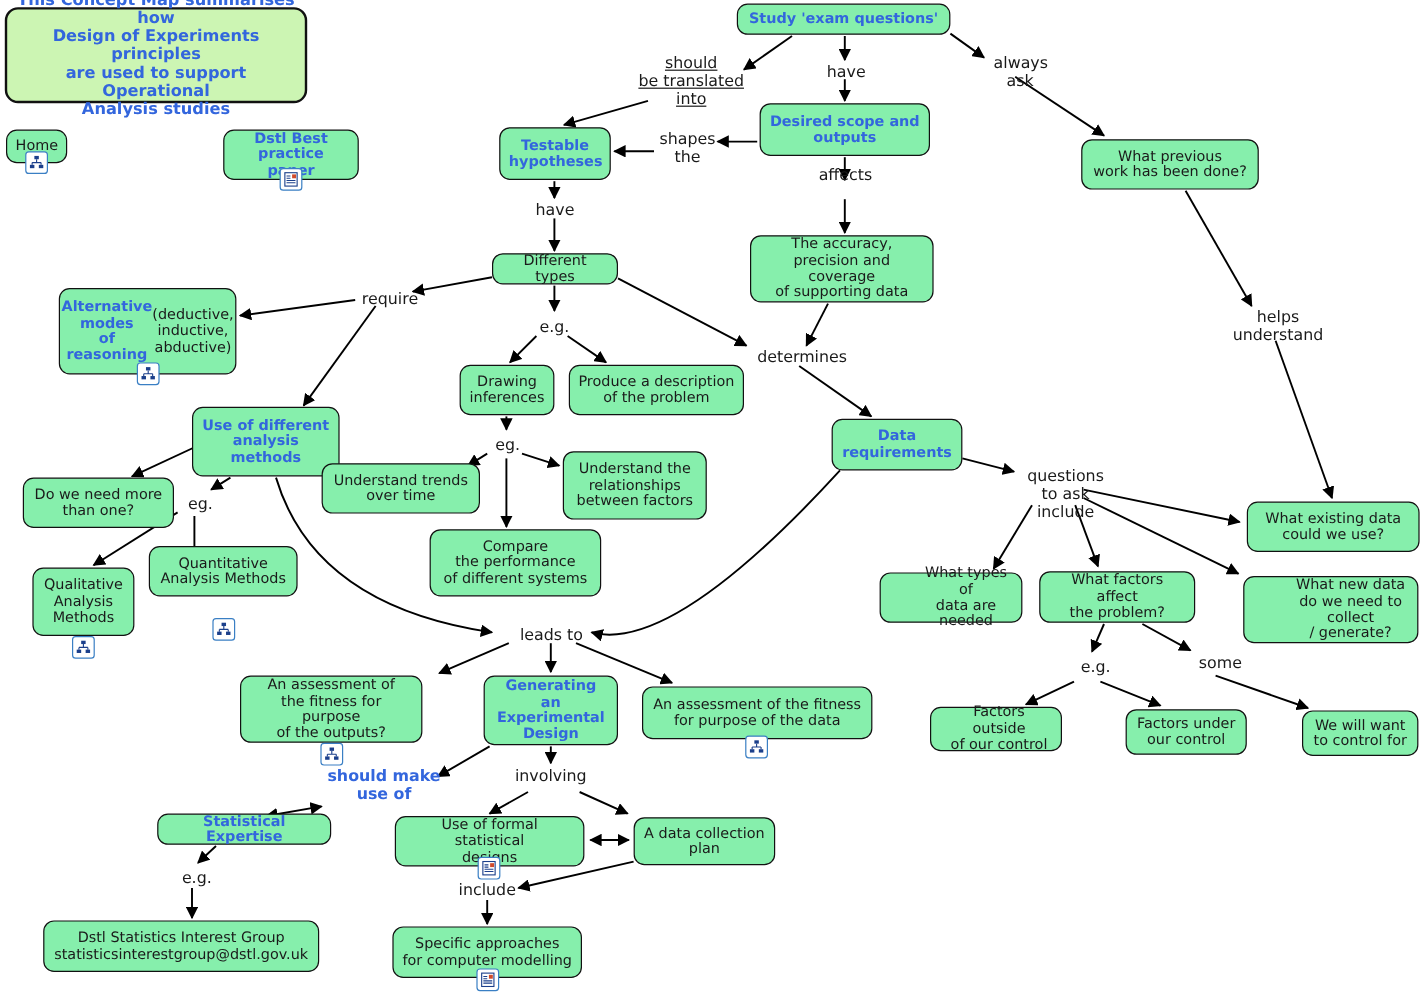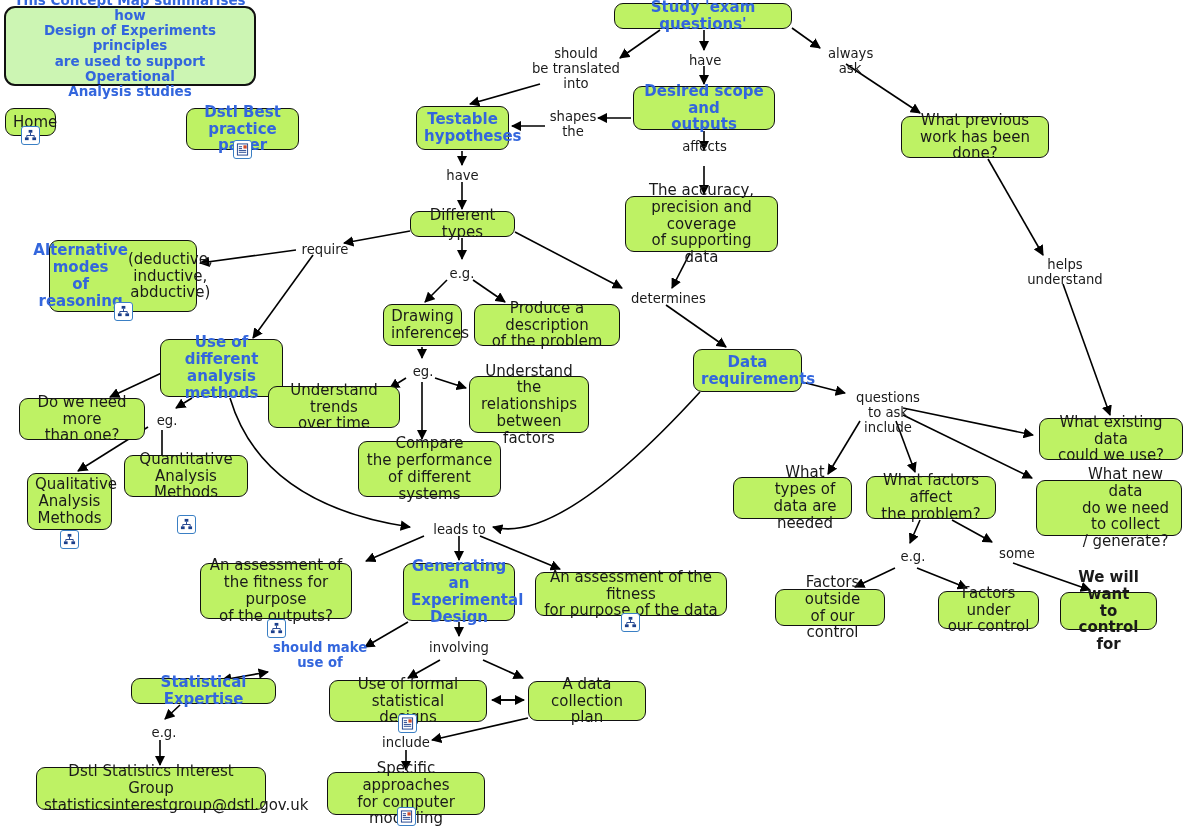--- a/index.html
+++ b/index.html
@@ -3,24 +3,24 @@
 <meta charset="utf-8">
 <style>
   html,body{margin:0;padding:0;background:#ffffff;}
   body{width:1183px;height:830px;position:relative;overflow:hidden;
        font-family:"DejaVu Sans","Liberation Sans",sans-serif;}
   #canvas{position:absolute;left:0;top:0;width:1183px;height:830px;}
   svg.links{position:absolute;left:0;top:0;width:1183px;height:830px;pointer-events:none;}
 
   .node{position:absolute;box-sizing:border-box;
         border:1.6px solid #111111;border-radius:9px;
-        background:#bef264;
+        background:#86efac;
         display:flex;align-items:center;justify-content:center;
         text-align:center;line-height:1.12;
-        color:#1a1a1a;font-size:15px;
+        color:#1a1a1a;font-size:12px;
         padding:3px 7px;}
   .node.blue{color:#3366dd;font-weight:bold;}
   .node.green{background:#ccf5b3;color:#3366dd;font-weight:bold;border-width:2px;border-radius:11px;font-size:13.5px;}
   .node .txt{display:block;width:100%;white-space:pre-line;}
 
   .label{position:absolute;color:#1a1a1a;font-size:13.2px;line-height:1.12;
          text-align:center;white-space:pre-line;}
   .label.blue{color:#3366dd;font-weight:bold;}
 
   
@@ -337,21 +337,21 @@
   <div class="node" style="left:775px;top:589px;width:110px;height:37px;padding-left:12px;">
     <span class="txt">Factors outside
 of our control</span>
   </div>
 
   <div class="node" style="left:938px;top:591px;width:101px;height:38px;">
     <span class="txt">Factors under
 our control</span>
   </div>
 
-  <div class="node" style="left:1060px;top:592px;width:97px;height:38px;font-weight:bold;">
+  <div class="node" style="left:1085px;top:592px;width:97px;height:38px;">
     <span class="txt">We will want
 to control for</span>
   </div>
 
   <div class="node blue" style="left:131px;top:678px;width:145px;height:26px;">
     <span class="txt">Statistical Expertise</span>
   </div>
 
   <div class="node" style="left:329px;top:680px;width:158px;height:42px;">
     <span class="txt">Use of formal statistical
@@ -380,21 +380,21 @@
 for computer modelling</span>
   </div>
   <div class="badge" style="left:397px;top:807px;">
     <svg width="13" height="13" viewBox="0 0 14 14">
         <rect x="1.5" y="1" width="11" height="12" fill="#fff" stroke="#1b3f8b" stroke-width="1"></rect>
         <rect x="8" y="2.5" width="3.5" height="3.5" fill="#d04a2a"></rect>
         <path d="M3 4 H6.5 M3 6 H6.5 M3 8 H11 M3 10 H11" stroke="#1b3f8b" stroke-width="1"></path>
       </svg>
   </div>
 
-  <div class="label" style="left:528px;top:47px;width:96px;">should
+  <div class="label" style="left:528px;top:47px;width:96px;text-decoration:underline;">should
 be translated into</div>
   <div class="label" style="left:689px;top:54px;width:32px;">have</div>
   <div class="label" style="left:828px;top:47px;width:44px;">always
 ask</div>
   <div class="label" style="left:549px;top:110px;width:48px;">shapes
 the</div>
   <div class="label" style="left:682px;top:140px;width:45px;">affects</div>
   <div class="label" style="left:446px;top:169px;width:33px;">have</div>
   <div class="label" style="left:301px;top:243px;width:48px;">require</div>
   <div class="label" style="left:1026px;top:258px;width:78px;">helps

